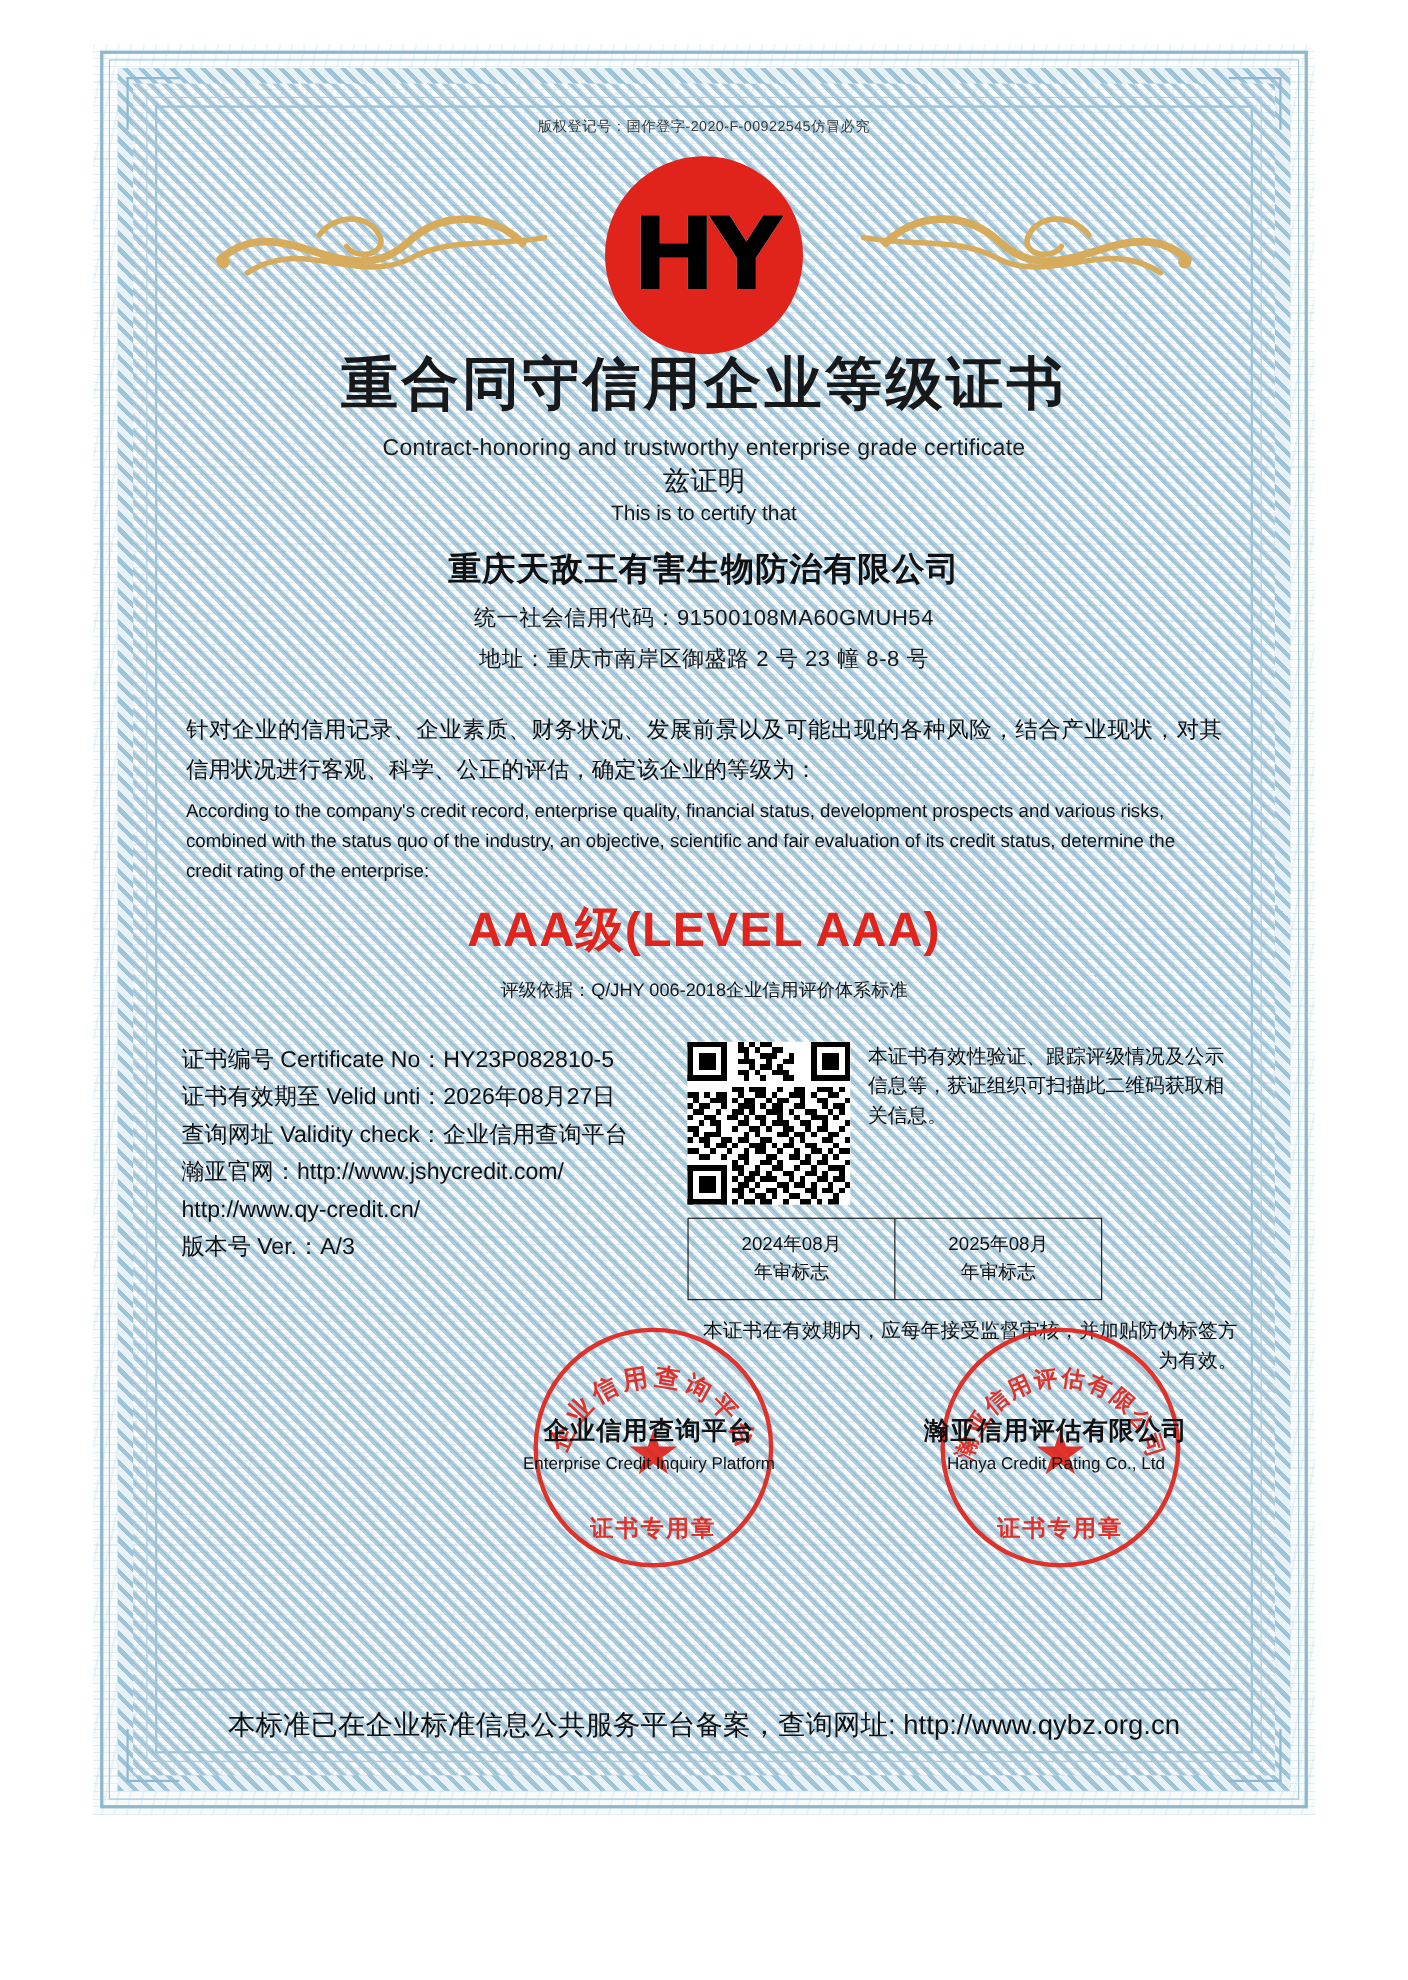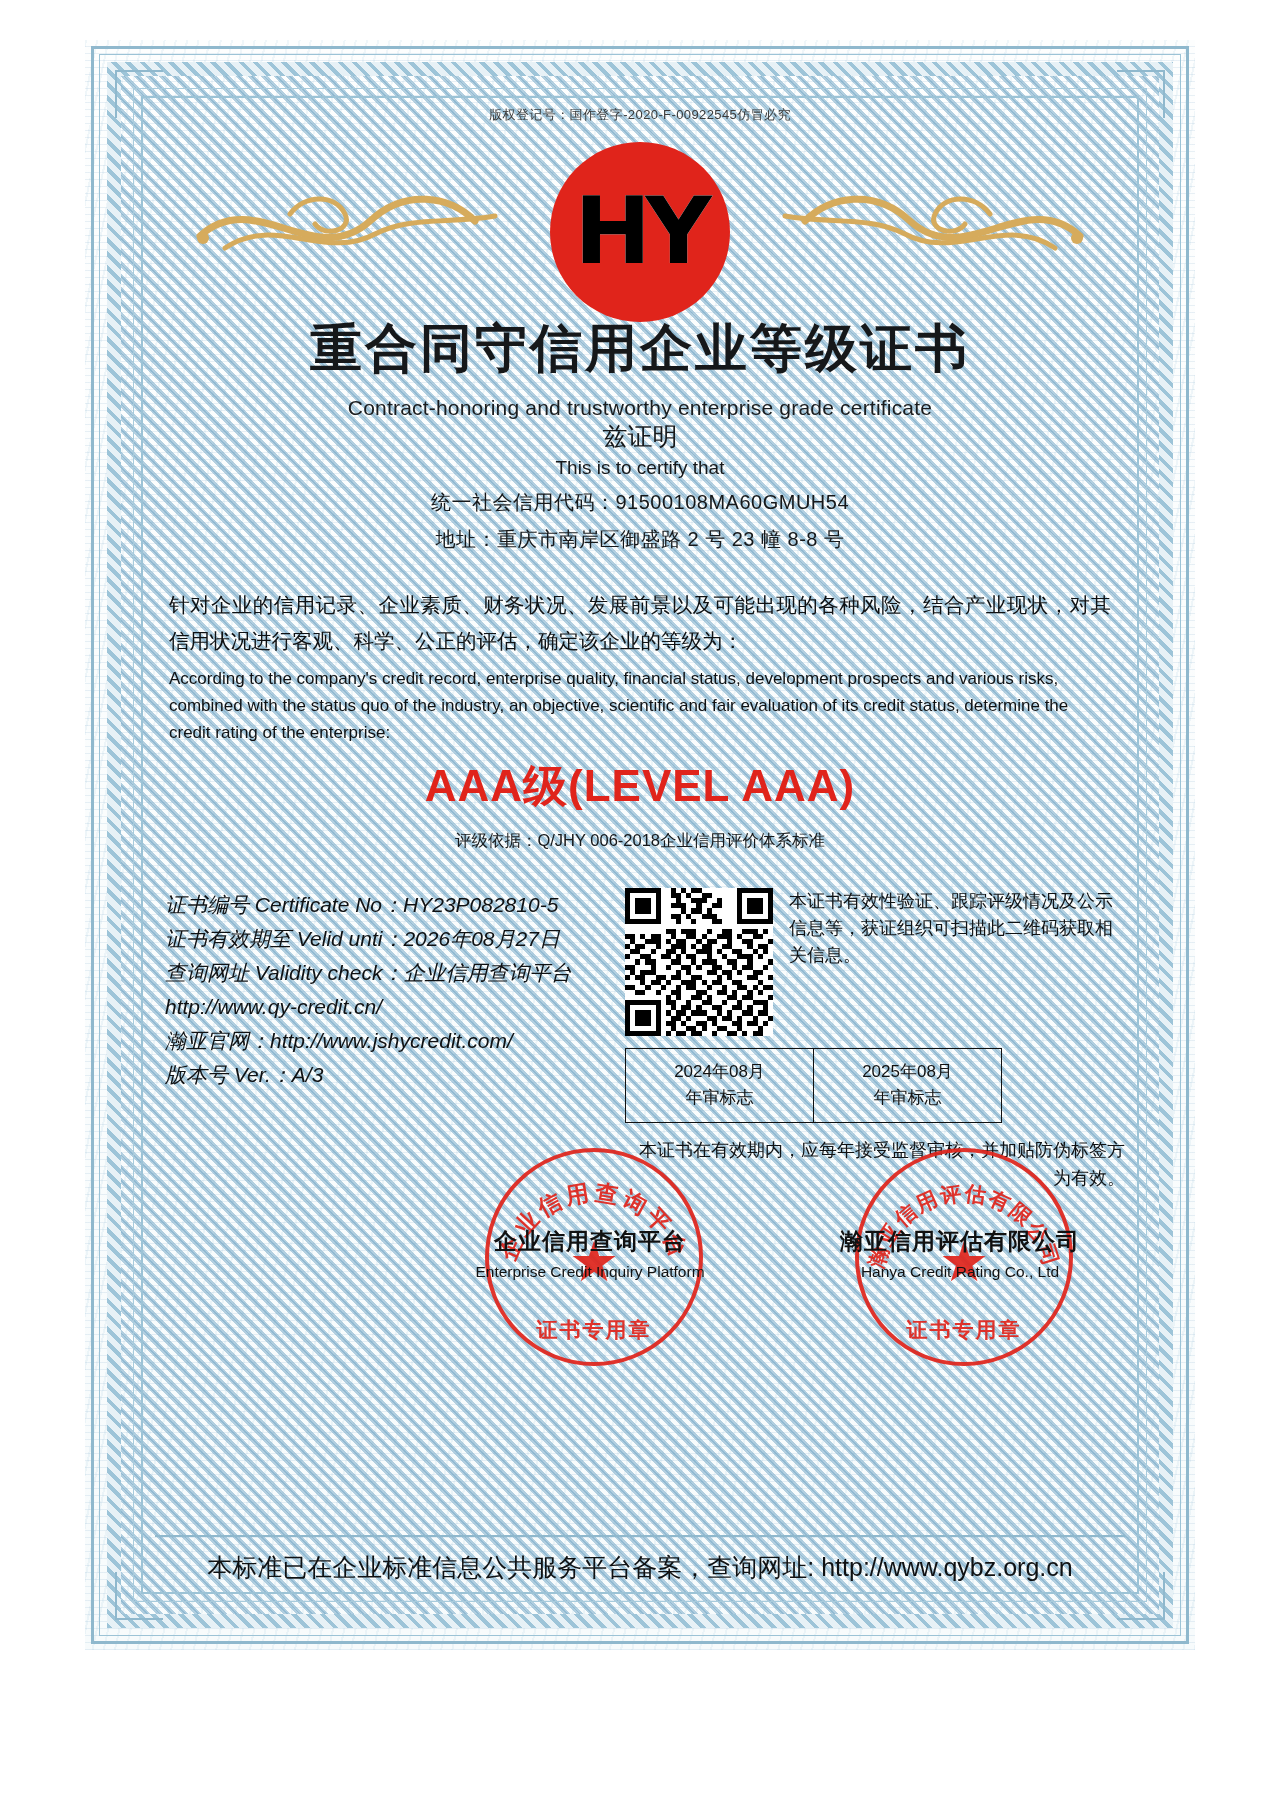--- a/index.html
+++ b/index.html
@@ -84,21 +84,21 @@
   .para .cn{font-size:20.5px;line-height:1.75;color:#0f1113;text-align:justify;}
   .para .en{font-size:17px;line-height:1.6;color:#0f1113;margin-top:6px;text-align:left;}
 
   .level{
     text-align:center;color:#e0241b;font-weight:bold;font-size:44px;margin-top:11px;letter-spacing:1px;
   }
   .basis-cn{text-align:center;font-size:16.5px;color:#16181a;margin-top:14px;}
   .basis-en{text-align:center;font-size:16.5px;color:#16181a;margin-top:4px;}
 
   .info{position:relative;margin-top:36px;height:250px;}
-  .info-left{position:absolute;left:10px;top:0;width:545px;font-style:italic;}
+  .info-left{position:absolute;left:10px;top:0;width:545px;}
   .info-left .row{font-size:21px;color:#0f1113;line-height:1.62;white-space:nowrap;}
 
   .info-right{position:absolute;right:0;top:0;width:500px;}
   .qr-row{display:flex;align-items:flex-start;gap:16px;}
   .qr{width:148px;height:148px;flex:0 0 148px;background:#fff;}
   .qr-note{font-size:18px;line-height:1.5;color:#0f1113;}
 
   .stamp-boxes{display:flex;gap:0;margin-top:12px;border:1px solid #111;width:375px;}
   .stamp-box{flex:1;text-align:center;padding:10px 4px 12px 4px;font-size:17px;color:#111;line-height:1.5;}
   .stamp-box + .stamp-box{border-left:1px solid #111;}
@@ -172,38 +172,39 @@
         <span class="hy">HY</span>
       </div>
     </div>
 
     <div class="title-cn">重合同守信用企业等级证书</div>
     <div class="title-en">Contract-honoring and trustworthy enterprise grade certificate</div>
 
     <div class="certify-cn">兹证明</div>
     <div class="certify-en">This is to certify that</div>
 
+    <div class="company">重庆天敌王有害生物防治有限公司</div>
     <div class="meta-line">统一社会信用代码：91500108MA60GMUH54</div>
     <div class="meta-line">地址：重庆市南岸区御盛路 2 号 23 幢 8-8 号</div>
 
     <div class="para">
       <div class="cn">针对企业的信用记录、企业素质、财务状况、发展前景以及可能出现的各种风险，结合产业现状，对其信用状况进行客观、科学、公正的评估，确定该企业的等级为：</div>
       <div class="en">According to the company's credit record, enterprise quality, financial status, development prospects and various risks, combined with the status quo of the industry, an objective, scientific and fair evaluation of its credit status, determine the credit rating of the enterprise:</div>
     </div>
 
     <div class="level">AAA级(LEVEL AAA)</div>
     <div class="basis-cn">评级依据：Q/JHY 006-2018企业信用评价体系标准</div>
 
     <div class="info">
       <div class="info-left">
         <div class="row">证书编号 Certificate No：HY23P082810-5</div>
         <div class="row">证书有效期至 Velid unti：2026年08月27日</div>
         <div class="row">查询网址 Validity check：企业信用查询平台</div>
+        <div class="row">瀚亚官网：http://www.jshycredit.com/</div>
         <div class="row">http://www.qy-credit.cn/</div>
-        <div class="row">瀚亚官网：http://www.jshycredit.com/</div>
         <div class="row">版本号 Ver.：A/3</div>
       </div>
 
       <div class="info-right">
         <div class="qr-row">
           <svg class="qr" viewBox="0 0 29 29" xmlns="http://www.w3.org/2000/svg" shape-rendering="crispEdges">
             <rect width="29" height="29" fill="#fff"></rect>
             <g fill="#000">
               <rect x="0" y="0" width="7" height="1"></rect>
                 <rect x="0" y="6" width="7" height="1"></rect>

